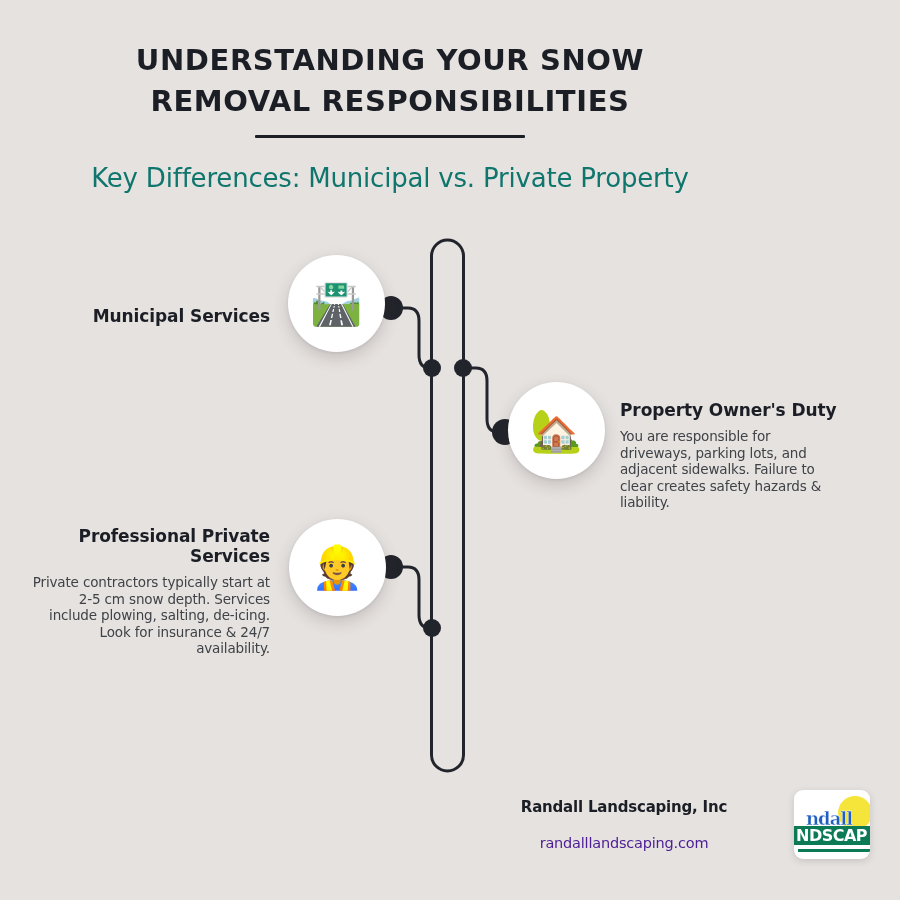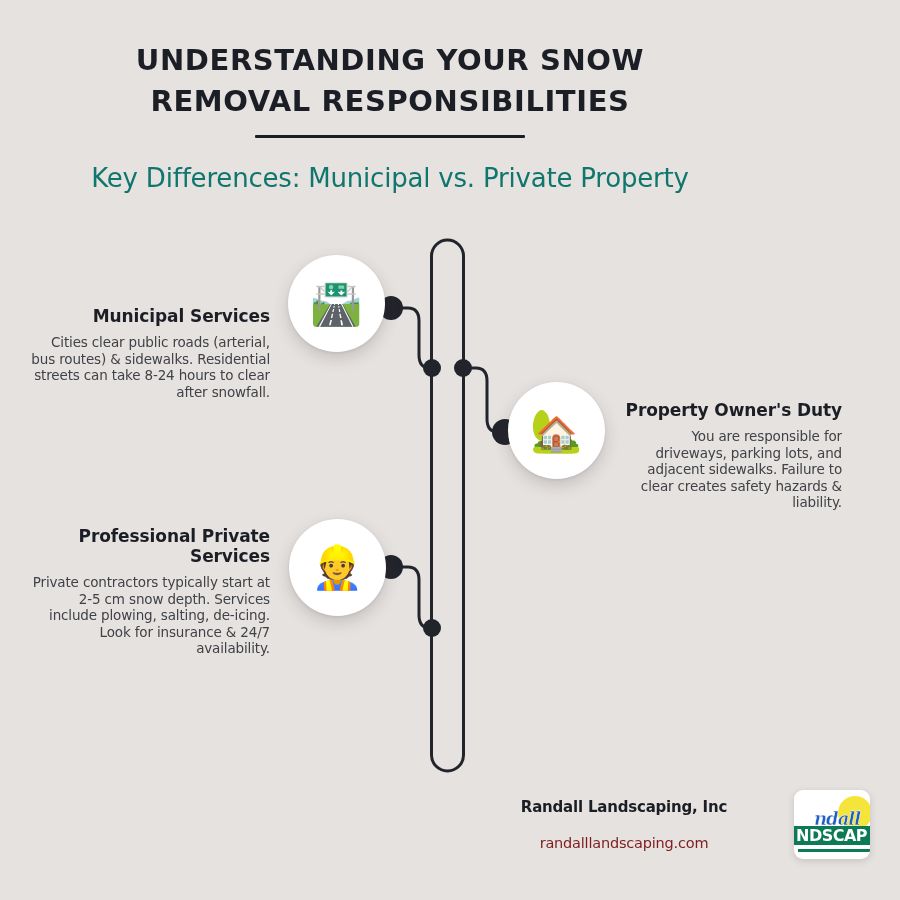--- a/index.html
+++ b/index.html
@@ -106,21 +106,21 @@
   }
   .block p {
     font-family: "DejaVu Sans", sans-serif;
     font-size: 13.5px;
     line-height: 16.5px;
     color: #3f4246;
     margin: 0;
     letter-spacing: -0.15px;
   }
   .block-right-aligned { text-align: right; }
-  .block-left-aligned  { text-align: right; }
+  .block-left-aligned  { text-align: left; }
 
   .block-1 { left: 30px;  top: 278px; width: 240px; margin-top: 28px; }
   .block-2 { left: 620px; top: 400px; width: 222px; }
   .block-3 { left: 28px;  top: 526px; width: 242px; }
 
   
   .footer {
     position: absolute;
     left: 470px;
     top: 790px;
@@ -136,21 +136,21 @@
   .footer-company {
     font-family: "DejaVu Sans", sans-serif;
     font-weight: bold;
     font-size: 15px;
     color: #1c1e26;
     letter-spacing: -0.2px;
   }
   .footer-url {
     font-family: "DejaVu Sans", sans-serif;
     font-size: 14.5px;
-    color: #7f1d1d;
+    color: #4c1d95;
     margin-top: 19px;
     letter-spacing: -0.2px;
   }
   .logo-card {
     width: 76px;
     height: 69px;
     border-radius: 9px;
     background: #ffffff;
     box-shadow: 0 2px 7px rgba(60,55,55,0.18);
     overflow: hidden;
@@ -166,24 +166,23 @@
   .logo-sun {
     position: absolute;
     width: 34px; height: 34px;
     border-radius: 50%;
     background: #f5e53a;
     right: -2px;
     top: 6px;
   }
   .logo-script {
     position: absolute;
-    left: 20px;
+    left: 12px;
     top: 18px;
     font-family: "DejaVu Serif", serif;
-    font-style: italic;
     font-weight: bold;
     font-size: 18px;
     color: #1f5fc4;
     letter-spacing: -1px;
     -webkit-text-stroke: 0.4px #ffffff;
     white-space: nowrap;
     z-index: 2;
   }
   .logo-band {
     position: absolute;
@@ -252,21 +251,20 @@
   </div>
   <div class="bubble bubble-2">
     <span class="glyph">🏡</span>
   </div>
   <div class="bubble bubble-3">
     <span class="glyph">👷</span>
   </div>
 
   <div class="block block-1 block-right-aligned">
     <h3>Municipal Services</h3>
-    <p>Cities clear public roads (arterial, bus routes) &amp; sidewalks. Residential streets can take 8-24 hours to clear after snowfall.</p>
   </div>
 
   <div class="block block-2 block-left-aligned">
     <h3>Property Owner's Duty</h3>
     <p>You are responsible for driveways, parking lots, and adjacent sidewalks. Failure to clear creates safety hazards &amp; liability.</p>
   </div>
 
   <div class="block block-3 block-right-aligned">
     <h3>Professional Private Services</h3>
     <p>Private contractors typically start at 2-5 cm snow depth. Services include plowing, salting, de-icing. Look for insurance &amp; 24/7 availability.</p>

